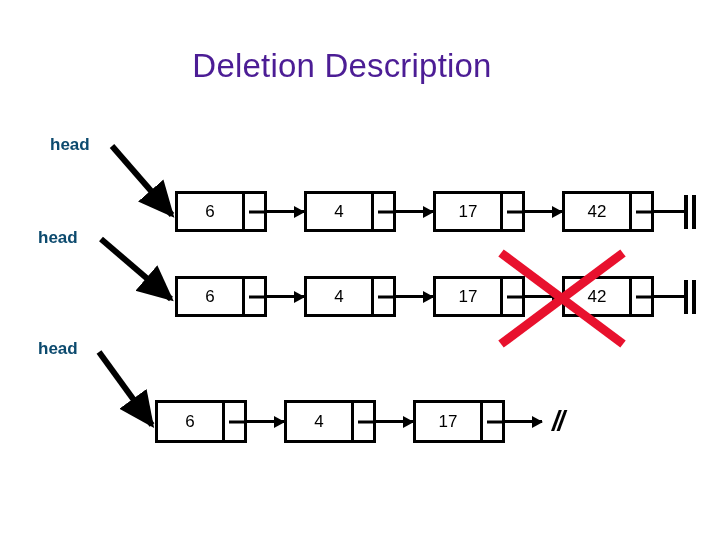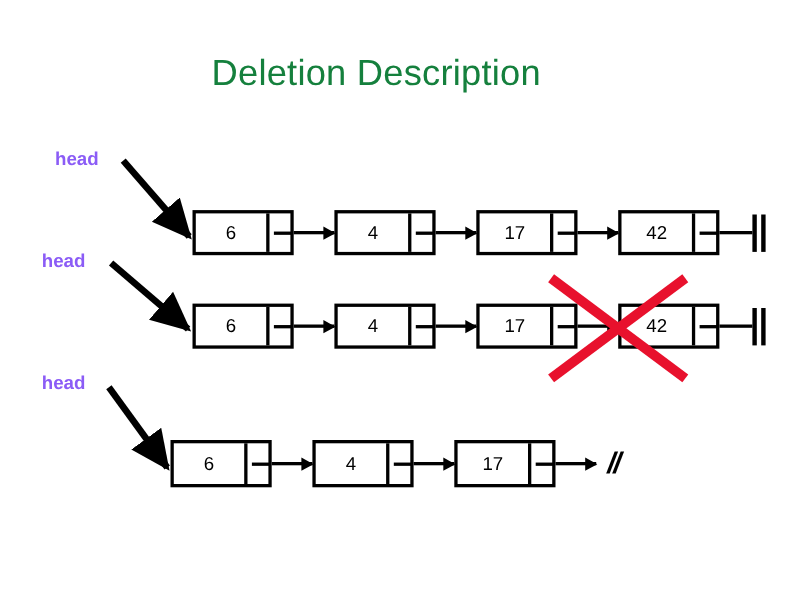--- a/index.html
+++ b/index.html
@@ -20,31 +20,31 @@
   .slide-title {
     position: absolute;
     left: 0;
     top: 46px;
     width: 684px;
     text-align: center;
     font-size: 33px;
     font-weight: 400;
     letter-spacing: 0.2px;
     line-height: 40px;
-    color: #15803d;
+    color: #4c1d95;
     white-space: nowrap;
   }
 
   
   .head-label {
     position: absolute;
     font-size: 17px;
     font-weight: bold;
     line-height: 20px;
-    color: #8b5cf6;
+    color: #0c4a6e;
     white-space: nowrap;
   }
 
   
   .layer {
     position: absolute;
     left: 0;
     top: 0;
     width: 720px;
     height: 540px;

